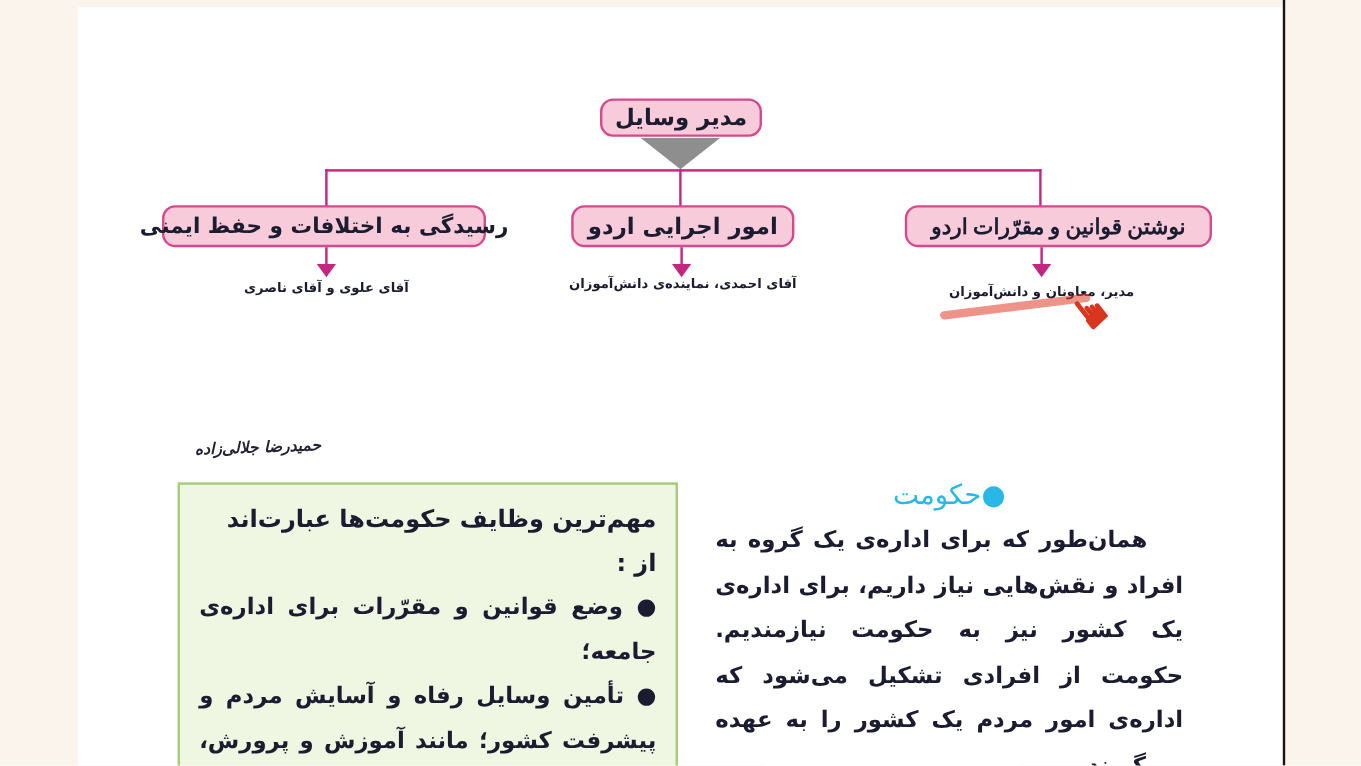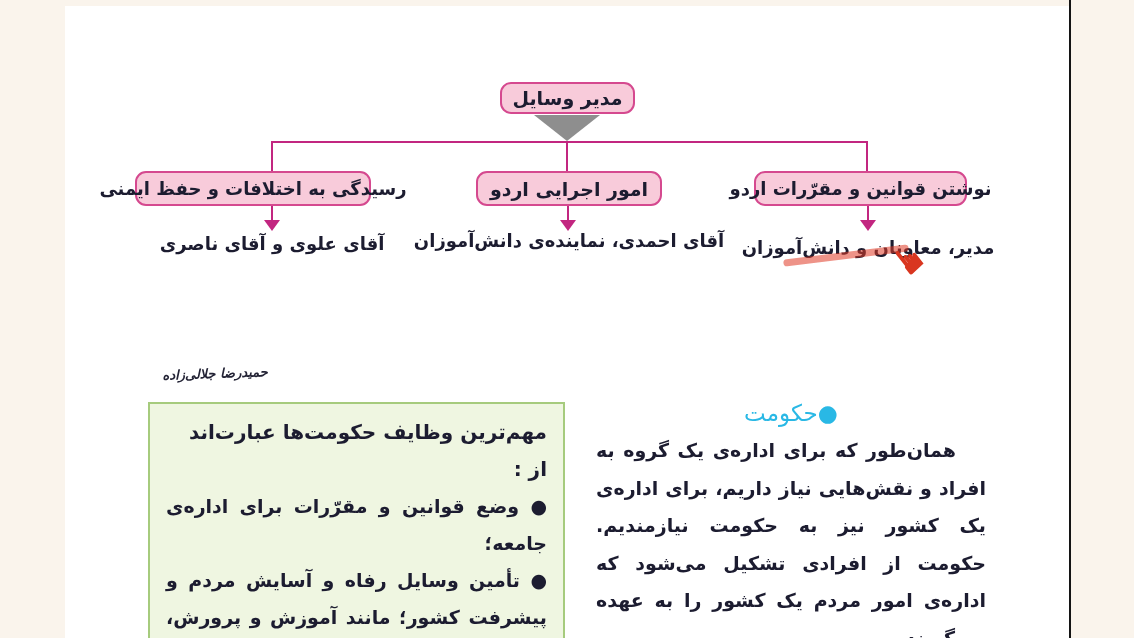--- a/index.html
+++ b/index.html
@@ -22,23 +22,23 @@
   .pbox {
     position:absolute;
     background:#f8cbda;
     border:2px solid #d5498f;
     border-radius:11px;
     display:flex; align-items:center; justify-content:center;
     font-weight:bold; font-size:19px; color:#1c1c30;
     direction:rtl; white-space:nowrap;
   }
   .root-box   { left:500px; top:82px;  width:135px; height:32px; }
-  .box-right  { left:754px; top:171px; width:213px; height:35px; font-size:18px; }
+  .box-right  { left:754px; top:171px; width:256px; height:35px; font-size:18px;font-family:Liberation Serif, serif; }
   .box-mid    { left:476px; top:171px; width:186px; height:35px;text-align:center; }
-  .box-left   { left:135px; top:171px; width:236px; height:35px; font-size:18px; }
+  .box-left   { left:135px; top:171px; width:270px; height:35px; font-size:18px; }
   .gray-triangle {
     position:absolute; left:534px; top:115px; width:0; height:0;
     border-left:33px solid transparent;
     border-right:33px solid transparent;
     border-top:26px solid #8e8e8e;
   }
   .connector { position:absolute; background:#c22680; }
   .h-line  { left:271px; top:141px; width:597px; height:2px; }
   .stub-l  { left:271px; top:141px; width:2px; height:31px; }
   .stub-m  { left:566px; top:141px; width:2px; height:31px; }
@@ -46,21 +46,21 @@
   .arrow-line { position:absolute; width:2px; height:15px; background:#c22680; top:206px; }
   .al-l { left:271px; } .al-m { left:567px; } .al-r { left:867px; }
   .arrow-head {
     position:absolute; top:220px; width:0; height:0;
     border-left:8px solid transparent; border-right:8px solid transparent;
     border-top:11px solid #c22680;
   }
   .ah-l { left:264px; } .ah-m { left:560px; } .ah-r { left:860px; }
   .assignee {
     position:absolute; width:320px; text-align:center;
-    font-weight:bold; font-size:18px; direction:rtl; white-space:nowrap;
+    font-weight:bold; font-size:11px; direction:rtl; white-space:nowrap;
   }
   .as-l { left:112px; top:233px; }
   .as-m { left:409px; top:230px; }
   .as-r { left:708px; top:237px; }
   .red-scribble {
     position:absolute; left:783px; top:252px; width:126px; height:7px;
     background:rgba(224,58,38,0.55); border-radius:4px;
     transform:rotate(-7deg);
   }
   .hand-pointer {

